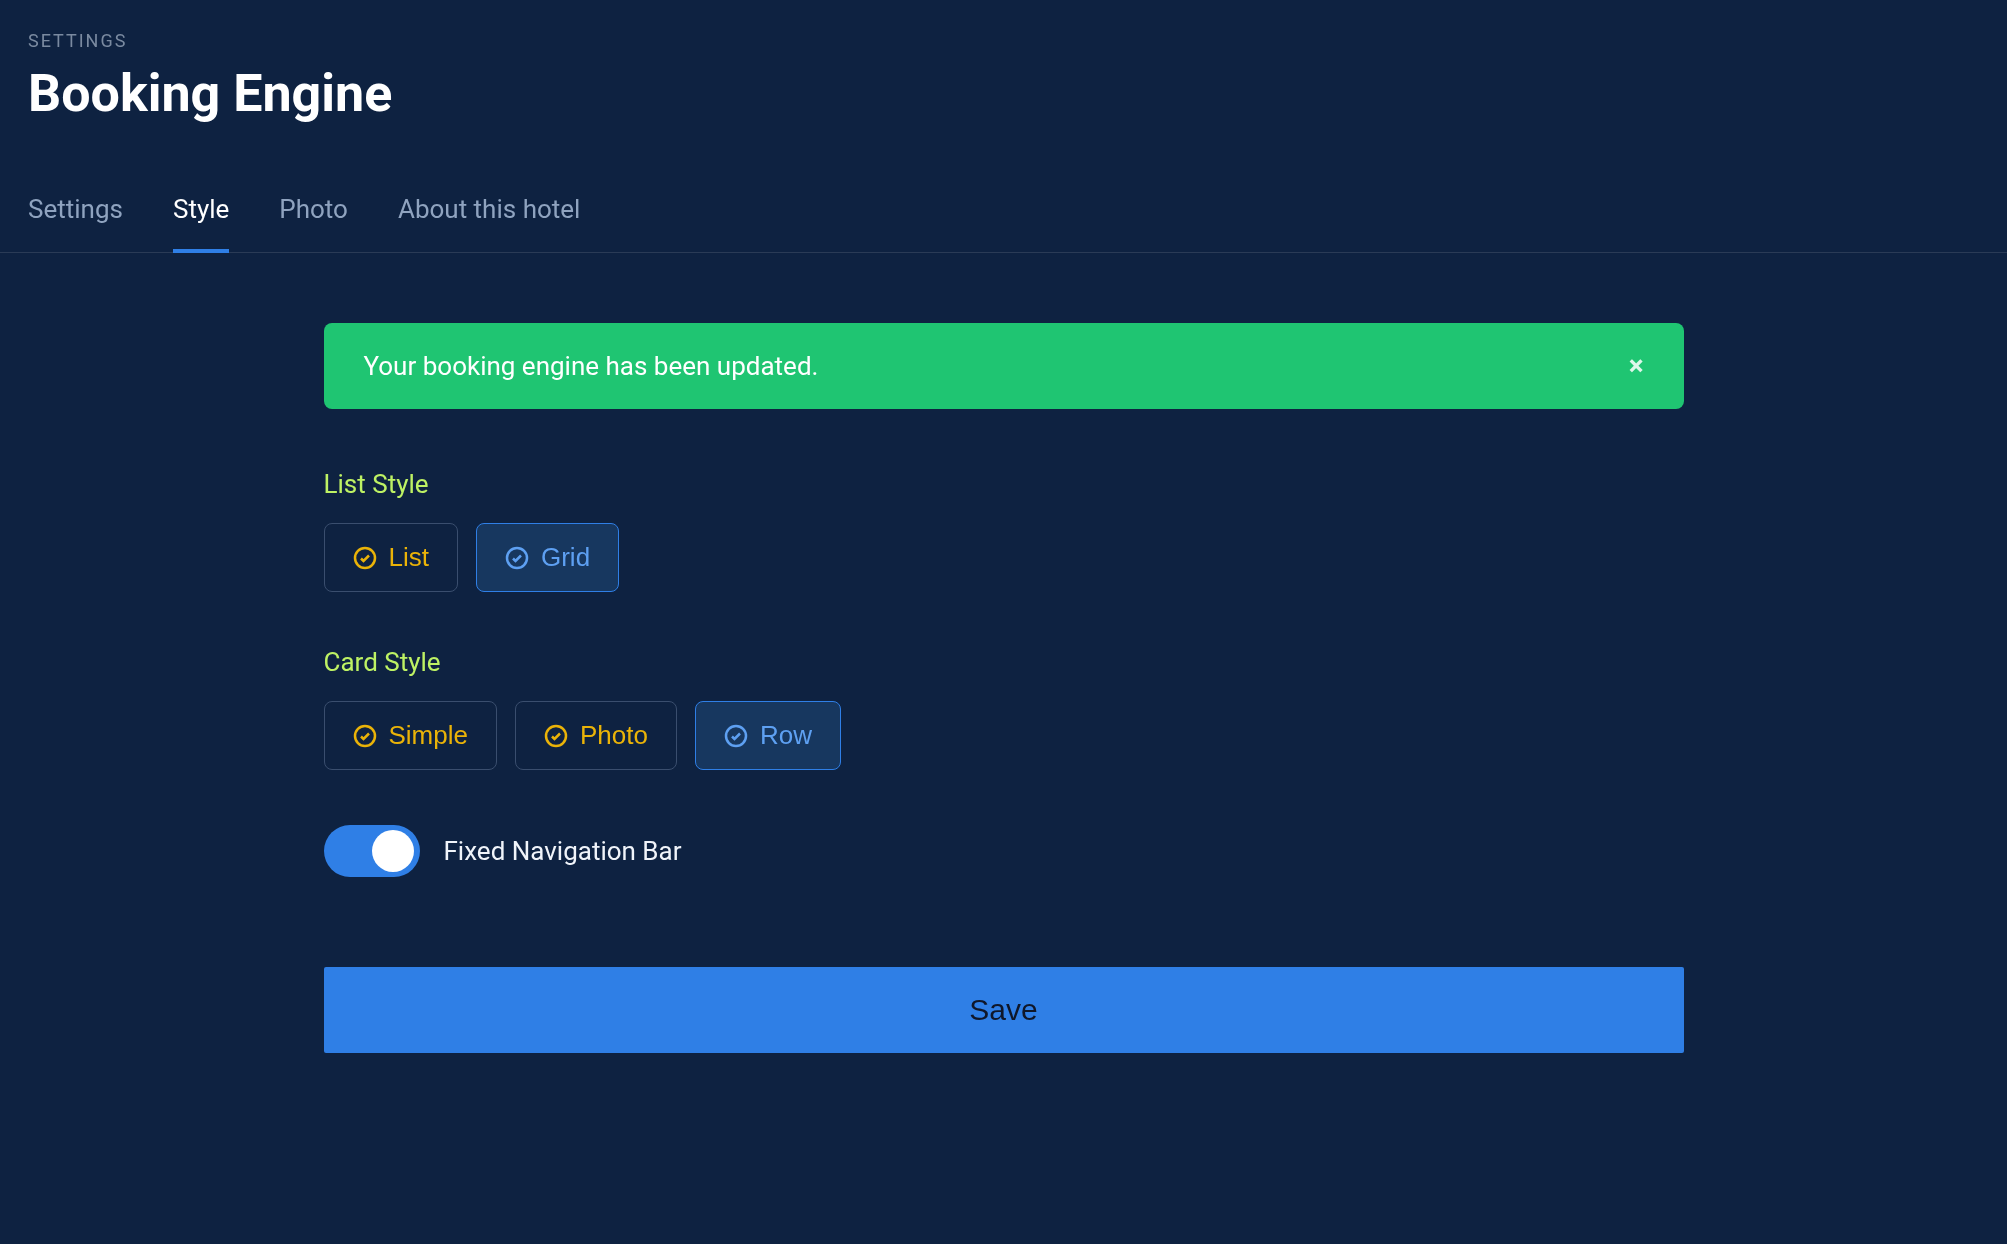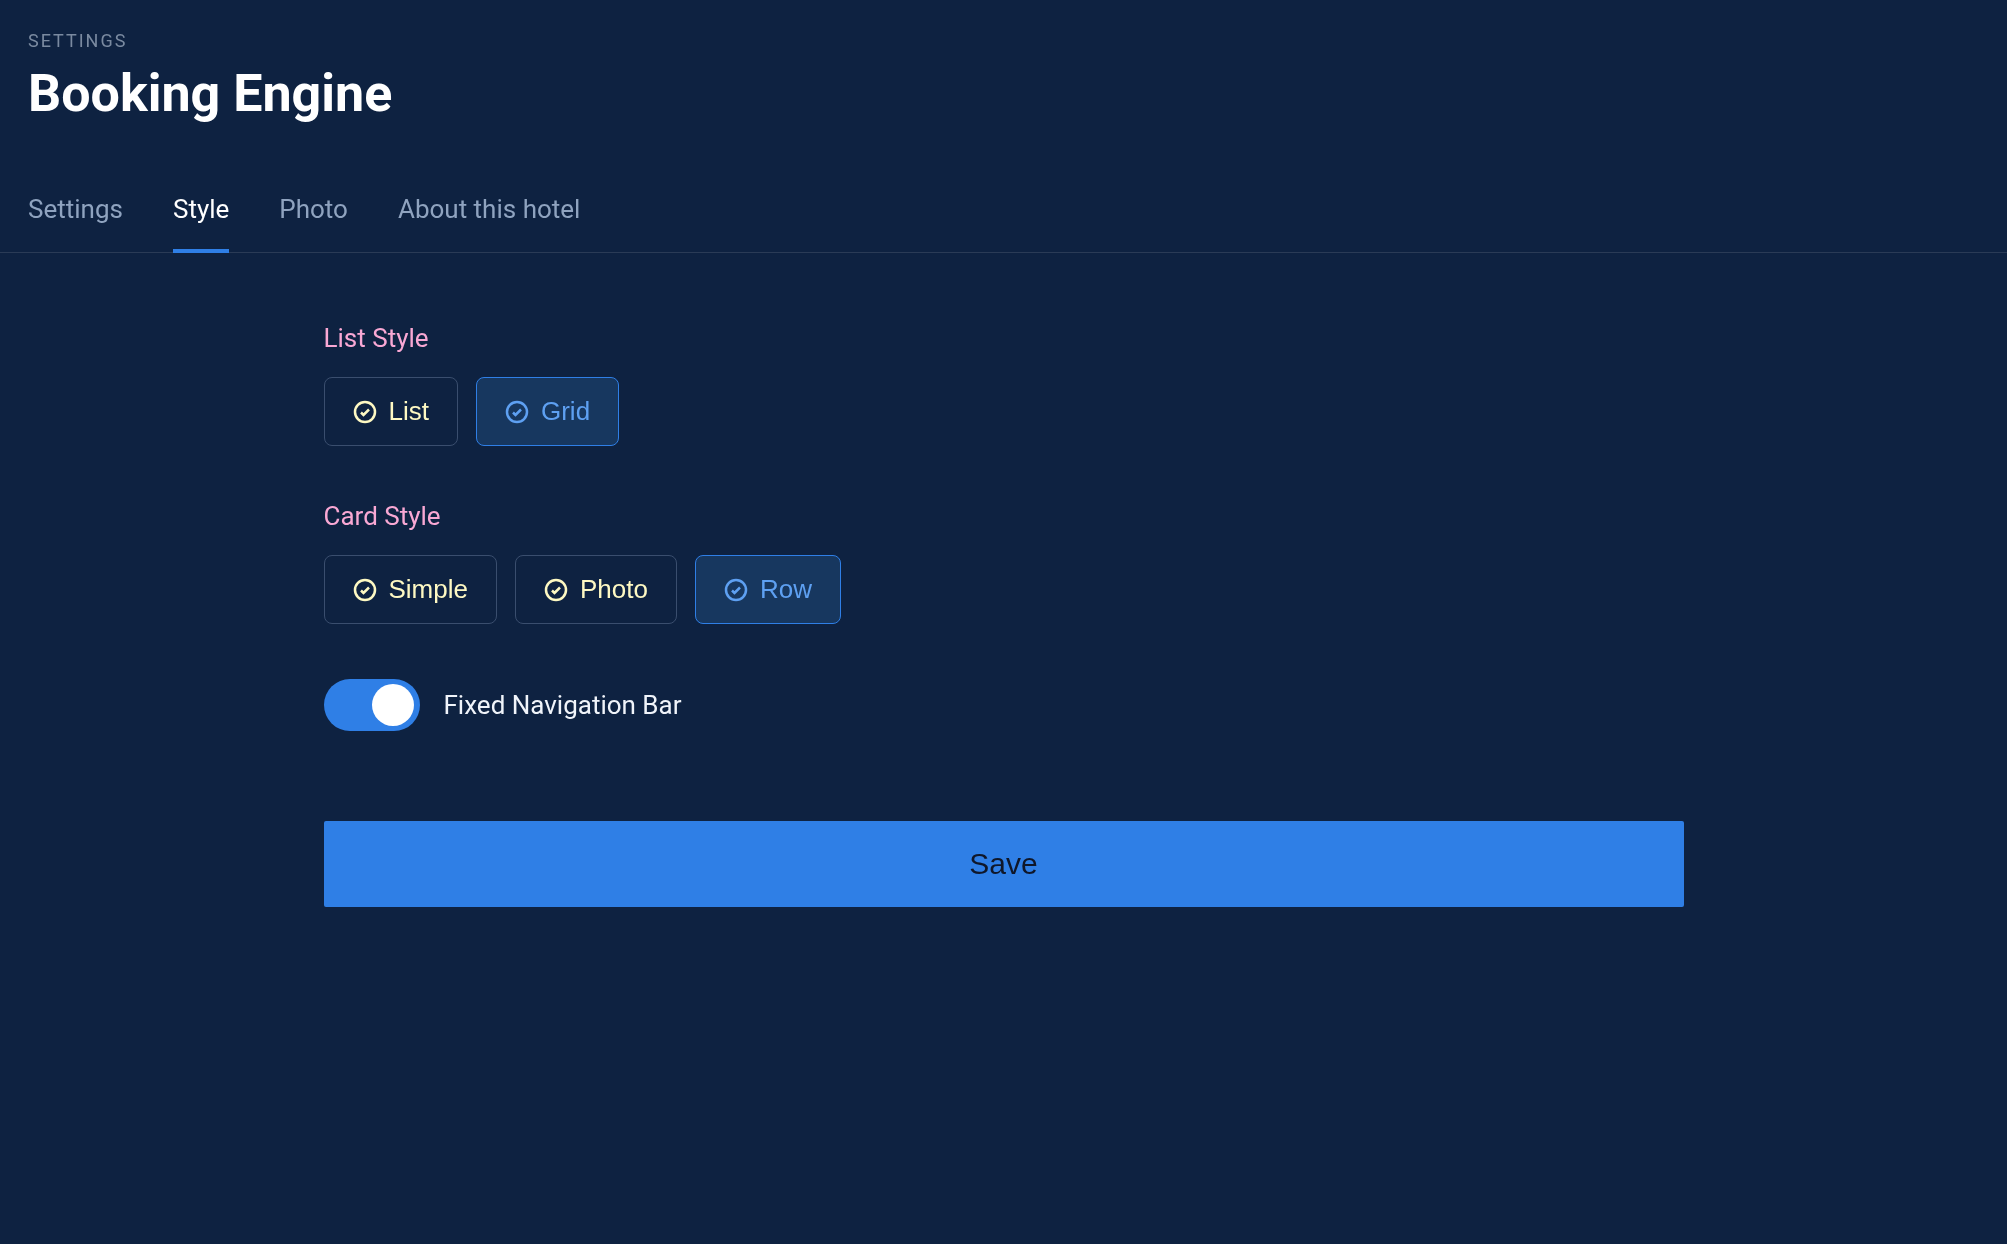--- a/index.html
+++ b/index.html
@@ -75,35 +75,35 @@
   }
   .alert-close {
     font-size: 28px;
     font-weight: 700;
     cursor: pointer;
     color: rgba(255,255,255,0.85);
     line-height: 1;
   }
   .section-label {
     font-size: 26px;
-    color: #f9a8d4;
+    color: #bef264;
     margin-bottom: 24px;
   }
   .option-row {
     display: flex;
     gap: 18px;
     margin-bottom: 55px;
   }
   .option-btn {
     display: flex;
     align-items: center;
     gap: 12px;
     border: 1px solid #3a4e6e;
     background: transparent;
-    color: #fef9c3;
+    color: #eab308;
     font-size: 26px;
     padding: 18px 28px;
     border-radius: 8px;
     cursor: pointer;
   }
   .option-btn.selected {
     border-color: #2f7fe6;
     background: #17375f;
     color: #5ea0f2;
   }
@@ -160,20 +160,24 @@
 
 <div class="tabs">
   <div class="tab">Settings</div>
   <div class="tab active">Style</div>
   <div class="tab">Photo</div>
   <div class="tab">About this hotel</div>
 </div>
 
 <div class="content">
 
+  <div class="alert">
+    <span>Your booking engine has been updated.</span>
+    <span class="alert-close">×</span>
+  </div>
 
   <div class="section-label">List Style</div>
   <div class="option-row">
     <button class="option-btn">
       <span class="check-icon">
         <svg viewBox="0 0 24 24" fill="none" stroke="currentColor" stroke-width="2.5">
             <circle cx="12" cy="12" r="10"></circle>
             <path d="M8 12.5l2.5 2.5L16 9.5"></path>
           </svg>
       </span>

